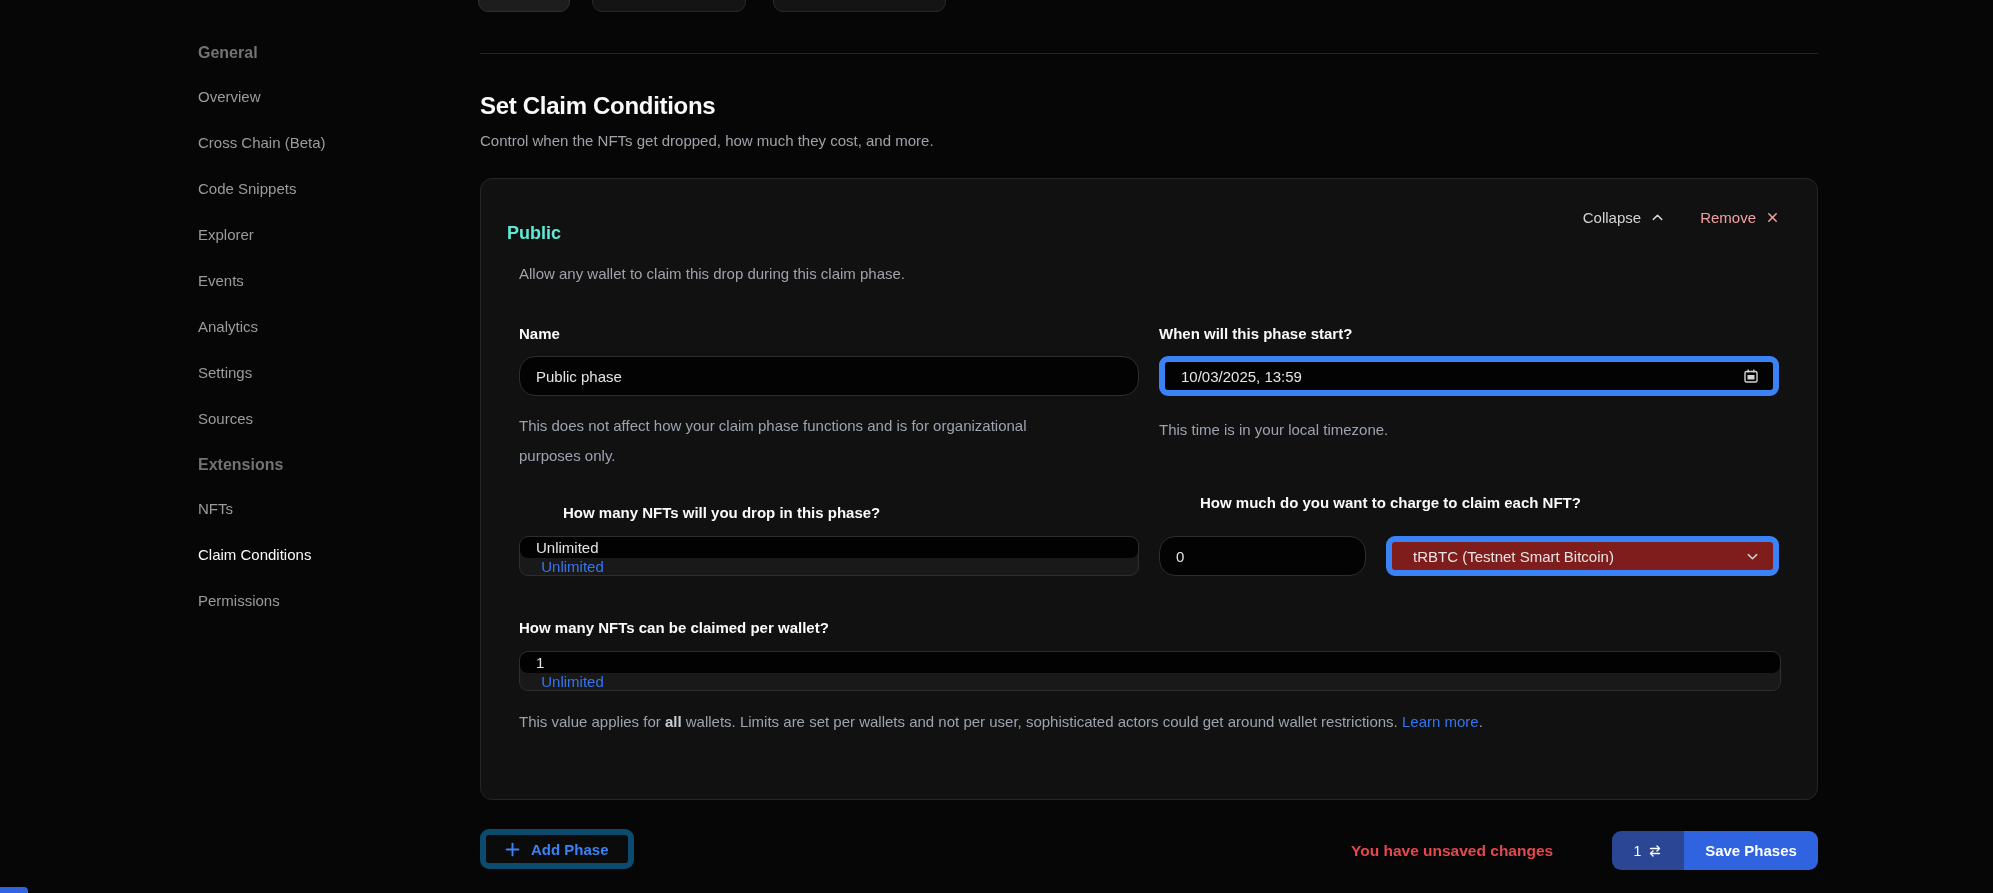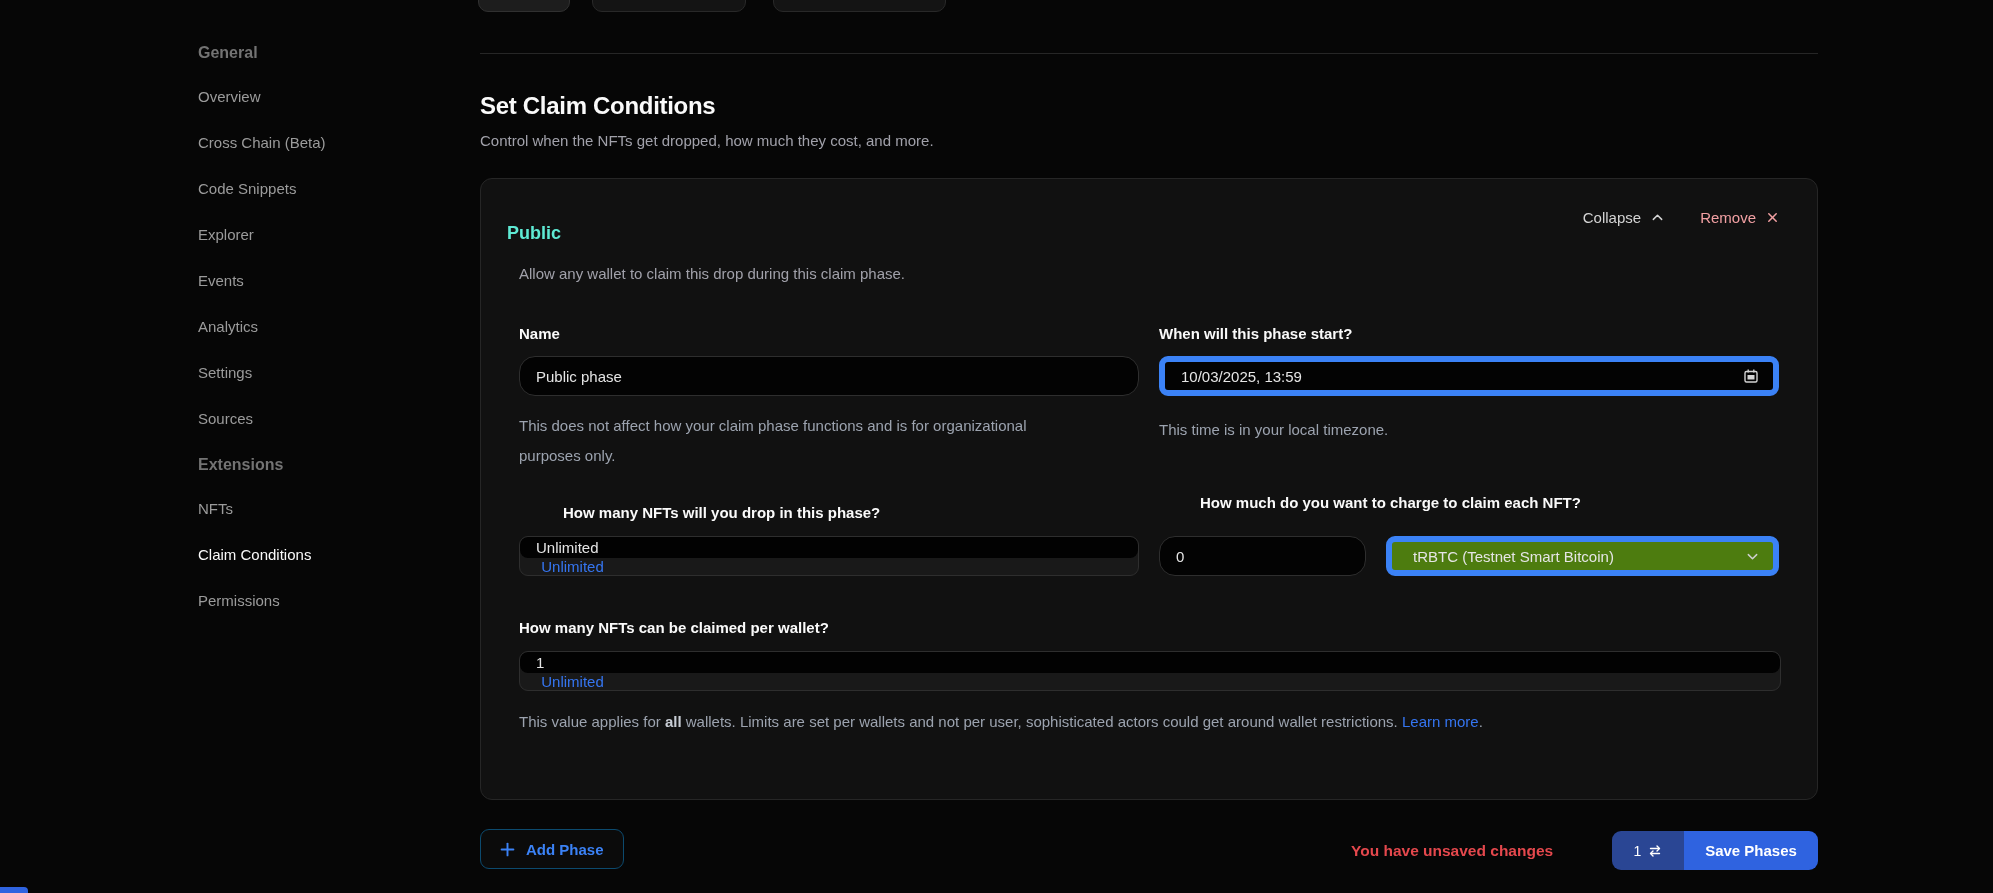--- a/index.html
+++ b/index.html
@@ -56,21 +56,21 @@
     border:1px solid #2e2e2e; border-radius:16px;
     color:#e5e5e5; font-size:15px; font-family:inherit;
     padding:0 16px; outline:none;
   }
   .fakefield {
     position:absolute; height:40px; background:#030303;
     border:6px solid #3b82f6; border-radius:9px;
     display:flex; align-items:center; justify-content:space-between;
     padding:0 14px 0 16px; font-size:15px; color:#e5e5e5; cursor:pointer;
   }
-  .fakefield.select { background:#4d7c0f; }
+  .fakefield.select { background:#7f1d1d; }
 
   .grp {
     position:absolute; height:40px; background:#191919;
     border:1px solid #2e2e2e; border-radius:9px;
     display:flex; align-items:stretch; overflow:hidden;flex-direction:column;
   }
   .grp input {
     flex:1; height:100%; background:#020202; border:none; outline:none;
     border-radius:8px; color:#e5e5e5; font-size:15px; font-family:inherit; padding:0 16px;
   }
@@ -79,21 +79,21 @@
     color:#3575f0; font-size:15px; font-weight:500; cursor:pointer;
   }
 
   .bold-inline { font-weight:700; color:#c9ced6; }
   .link-inline { color:#3575f0; cursor:pointer; }
 
   
   .add-phase {
     position:absolute; left:480px; top:829px; height:40px;
     display:inline-flex; align-items:center; gap:11px; padding:0 19px;
-    background:#0b0b0b; border:1px solid #0c4a6e; border-radius:9px;
+    background:#0b0b0b; border:6px solid #0c4a6e; border-radius:9px;
     color:#3b82f6; font-size:15px; font-weight:600; font-family:inherit; cursor:pointer;
   }
   .unsaved { position:absolute; left:1351px; top:842px; font-size:15.5px; font-weight:700; color:#e5484d; }
   .save-cluster { position:absolute; left:1612px; top:831px; height:39px; display:flex; border-radius:9px; overflow:hidden; }
   .queue-btn {
     width:72px; background:#2a4694; border:none; color:#fff;
     display:flex; align-items:center; justify-content:center; gap:7px;
     font-size:14px; font-family:inherit; cursor:pointer;
   }
   .save-btn {

